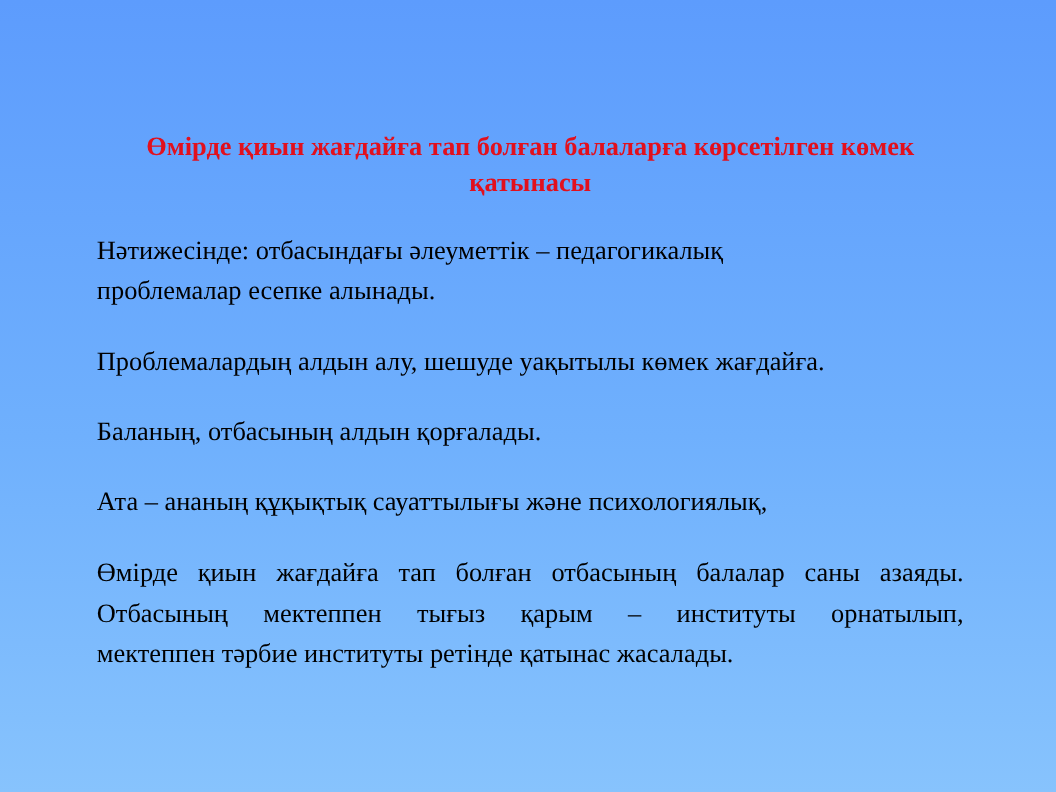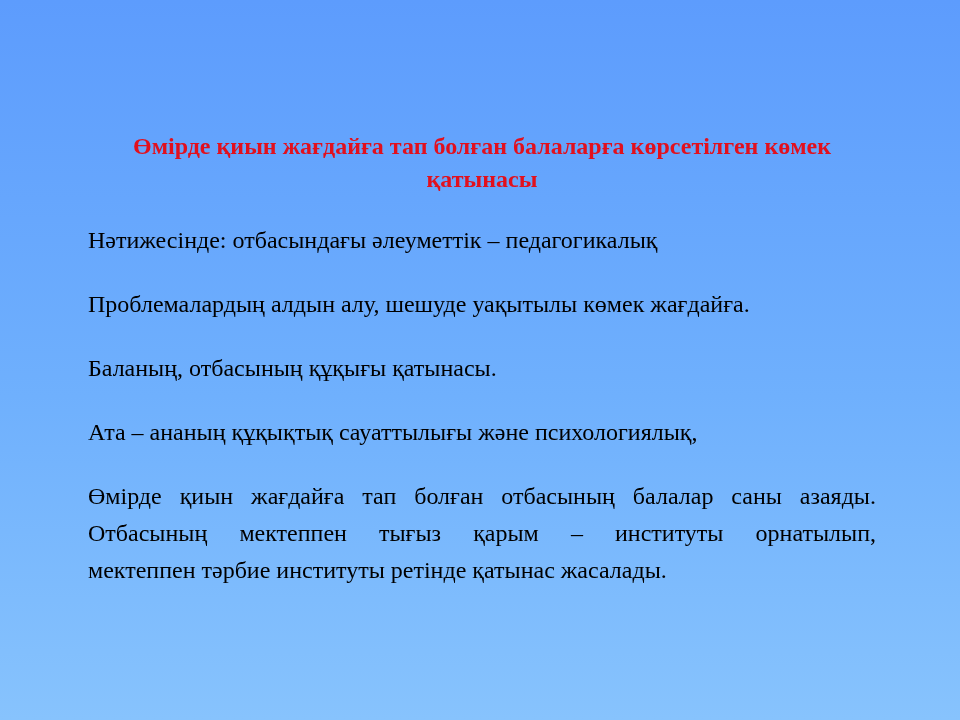--- a/index.html
+++ b/index.html
@@ -9,21 +9,21 @@
     height: 720px;
     overflow: hidden;
   }
   body {
     background: linear-gradient(180deg, #5d9cfd 0%, #6fb0fd 55%, #87c3fd 100%);
     font-family: "Liberation Serif", serif;
   }
   .slide {
     position: absolute;
     left: 88px;
-    top: 130px;
+    top: 118px;
     width: 788px;
   }
   .title {
     margin: 0 0 26px 0;
     color: #e2101d;
     font-size: 24px;
     font-weight: bold;
     line-height: 33px;
     text-align: center;
     font-family: "Liberation Serif", serif;
@@ -49,28 +49,29 @@
 
 <div class="slide">
 
   <h1 class="title">
       <span class="tline">Өмірде қиын жағдайға тап болған балаларға көрсетілген көмек</span>
       <span class="tline">қатынасы</span>
     </h1>
 
   <p>
       <span class="line"><span class="lead">Нәтижесінде:</span> <span>отбасындағы әлеуметтік – педагогикалық</span></span>
+      <span class="line">проблемалар есепке алынады.</span>
     </p>
 
   <p>
       <span class="line">Проблемалардың алдын алу, шешуде уақытылы көмек жағдайға.</span>
     </p>
 
   <p>
-      <span class="line">Баланың, отбасының құқығы қатынасы.</span>
+      <span class="line">Баланың, отбасының алдын қорғалады.</span>
     </p>
 
   <p>
       <span class="line">Ата – ананың құқықтық сауаттылығы және психологиялық,</span>
     </p>
 
   <p>
       <span class="jline">Өмірде қиын жағдайға тап болған отбасының балалар саны азаяды.</span>
       <span class="jline">Отбасының мектеппен тығыз қарым – институты орнатылып,</span>
       <span class="line">мектеппен тәрбие институты ретінде қатынас жасалады.</span>

